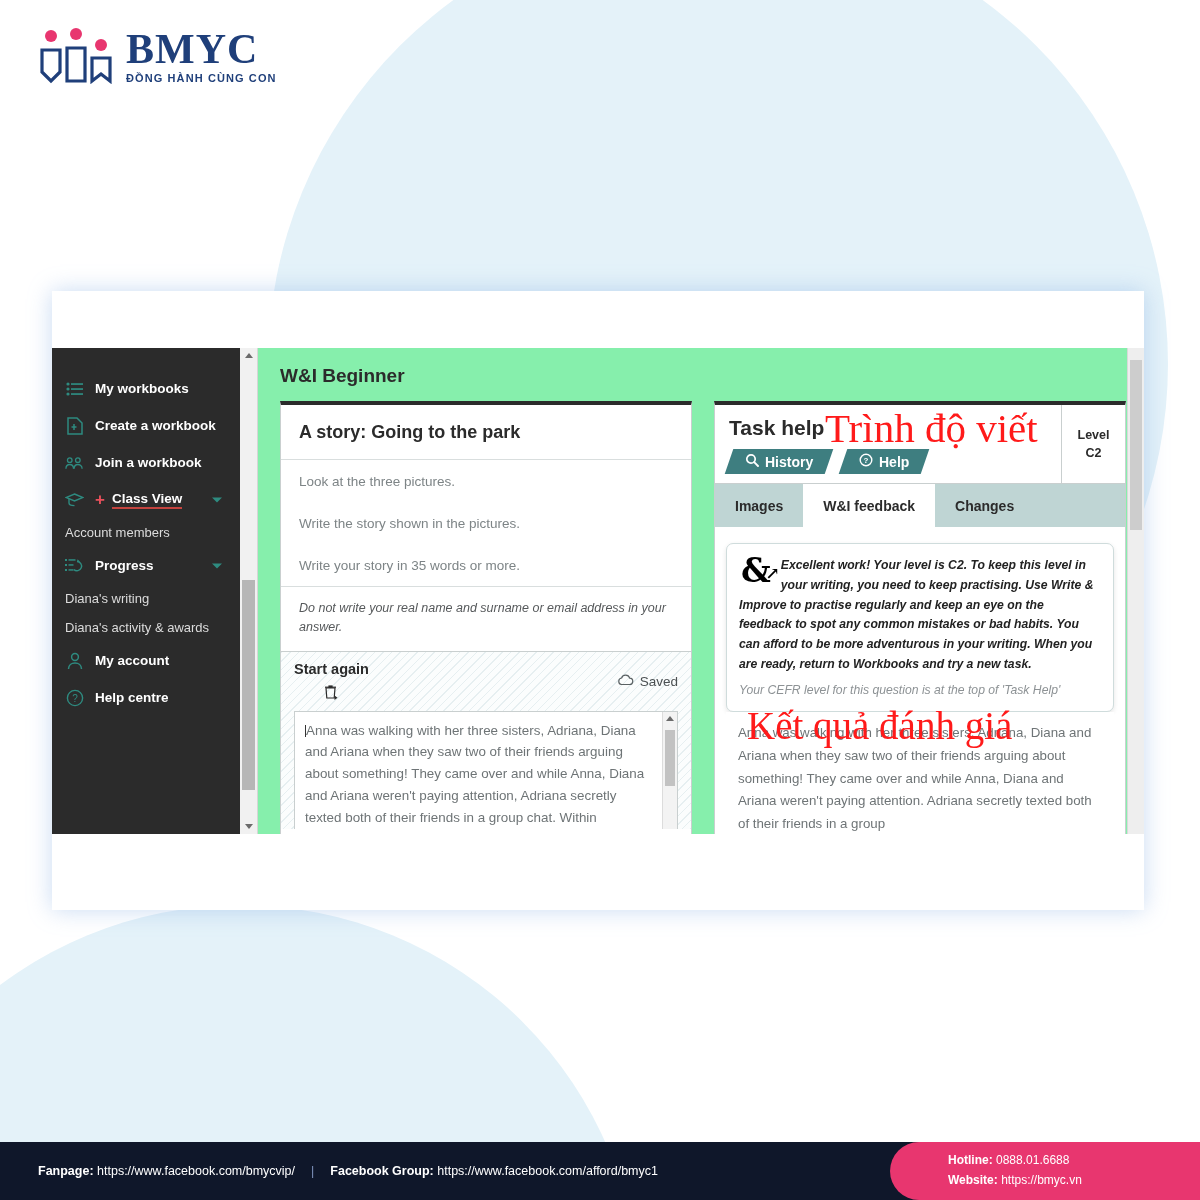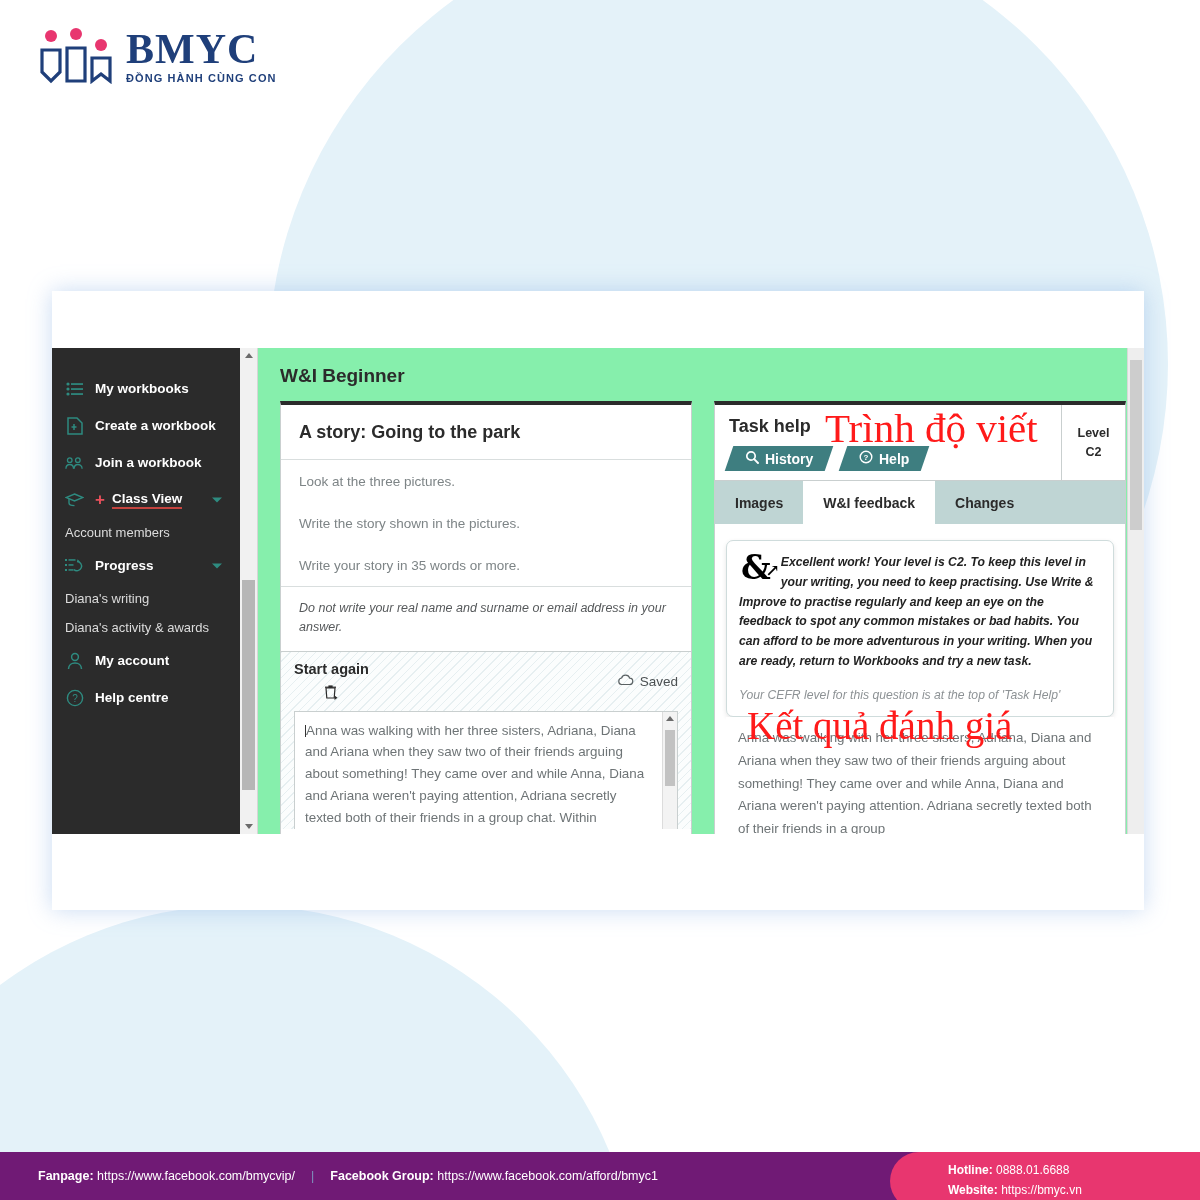--- a/index.html
+++ b/index.html
@@ -83,21 +83,21 @@
   #textbox p{margin:0;font-size:13.4px;line-height:1.62;color:#6e7476;}
   #textbox .caret-bar{display:inline-block;width:1px;height:12px;background:#333;vertical-align:-2px;}
   #tb-scroll{position:absolute;right:0;top:0;width:14px;height:100%;background:#f3f3f3;border-left:1px solid #dcdcdc;}
   #tb-thumb{position:absolute;left:2px;top:18px;width:10px;height:56px;background:#c2c2c2;}
   #tb-arrow{position:absolute;left:3px;top:4px;}
 
   
   #help-panel{width:412px;flex:0 0 412px;position:relative;}
   #help-head{display:flex;border-bottom:1px solid #c9cfcf;}
   #help-head-main{flex:1;padding:11px 0 9px 14px;position:relative;}
-  #task-help-label{font-size:18px;font-weight:700;color:#2b2b2b;}
+  #task-help-label{font-size:21px;font-weight:700;color:#2b2b2b;}
   #level-box{width:63px;flex:0 0 63px;border-left:1px solid #c9cfcf;display:flex;flex-direction:column;align-items:center;justify-content:center;
              font-size:12.5px;font-weight:700;color:#2b2b2b;line-height:1.45;}
   .skew-btn{
     display:inline-flex;align-items:center;gap:7px;background:#3e7e80;color:#fff;
     transform:skewX(-19deg);padding:4px 16px;margin-right:9px;
   }
   .skew-btn > span{transform:skewX(19deg);display:inline-flex;align-items:center;gap:6px;font-size:14px;font-weight:700;}
   #btn-row{margin-top:9px;}
 
   #tabs{display:flex;background:#bfd5d4;height:43px;}
@@ -111,35 +111,35 @@
 
   #help-body{background:#ffffff;padding:16px 11px 0 11px;}
   #tooltip{
     border:1px solid #cfdcdc;border-radius:7px;background:#fff;padding:12px 14px 12px 12px;
     box-shadow:0 2px 5px rgba(0,0,0,.10);
   }
   #tooltip-inner{display:block;}
   #amp-icon{float:left;font-family:"DejaVu Serif", serif;font-size:33px;font-weight:700;line-height:.85;margin:1px 10px 0 2px;position:relative;}
   #amp-icon .arrow{position:absolute;right:-9px;top:9px;font-size:17px;}
   #tooltip-text{font-size:12.2px;font-style:italic;font-weight:700;line-height:1.62;color:#222;text-align:left;}
-  #tooltip-note{font-size:12.2px;font-style:italic;color:#8d9295;margin-top:14px;line-height:1.5;}
+  #tooltip-note{font-size:12.2px;font-style:italic;color:#8d9295;margin-top:6px;line-height:1.5;}
   #essay{padding:10px 12px 0 12px;background:#fff;}
   #essay p{margin:0;font-size:13.3px;line-height:1.72;color:#6e7476;}
 
   
   .annot{position:absolute;color:#ff1a1a;font-family:"Liberation Serif", serif;white-space:nowrap;pointer-events:none;}
   #annot-level{left:825px;top:404px;font-size:41px;}
   #annot-result{left:747px;top:703px;font-size:39px;}
 
   
   #outer-scroll{position:absolute;right:0;top:57px;width:16px;height:486px;background:#eeeeee;border-left:1px solid #d9d9d9;}
   #outer-thumb{position:absolute;left:2px;top:12px;width:12px;height:170px;background:#cdcdcd;}
 
   
-  #footer{position:absolute;left:0;bottom:0;width:1200px;height:48px;background:#701a75;display:flex;align-items:center;}
+  #footer{position:absolute;left:0;bottom:0;width:1200px;height:58px;background:#0f172a;display:flex;align-items:center;}
   #footer-links{font-size:12.5px;color:#ffffff;padding-left:38px;display:flex;align-items:center;gap:16px;}
   #footer-links b{font-weight:700;}
   .fsep{color:#7f93bd;}
   #footer-right{
     position:absolute;right:0;top:0;height:58px;width:310px;background:#e8366f;
     border-top-left-radius:29px;border-bottom-left-radius:29px;
     display:flex;flex-direction:column;justify-content:center;padding-left:58px;box-sizing:border-box;color:#fff;font-size:12px;line-height:1.65;
   }
 </style>
 </head>

